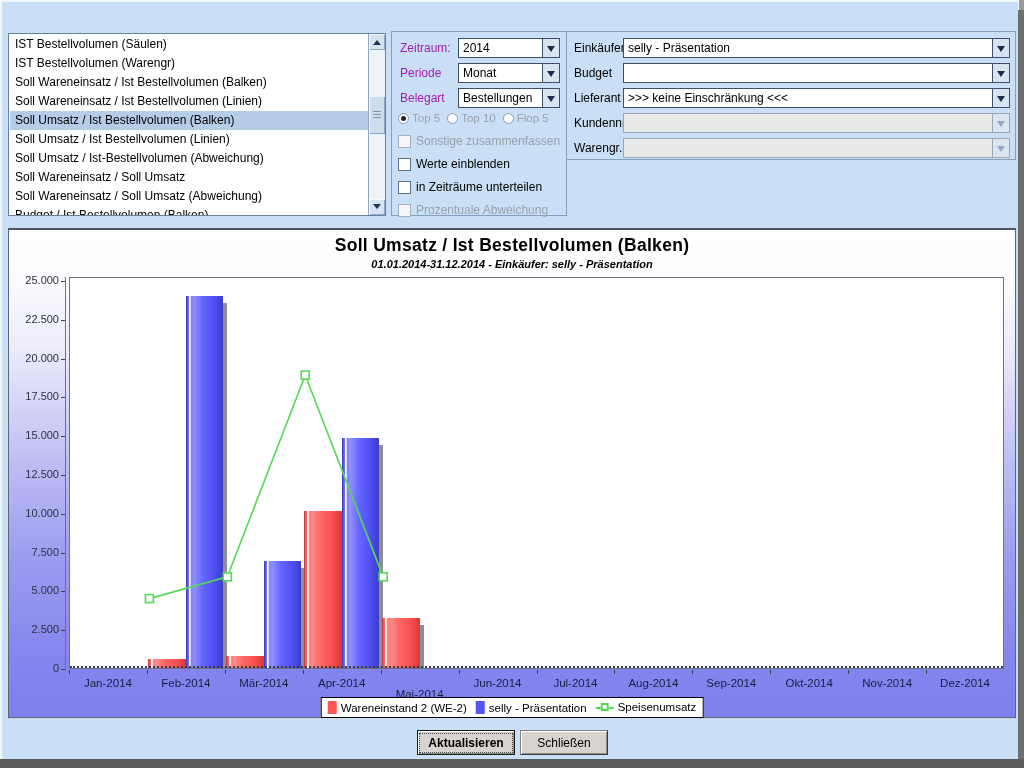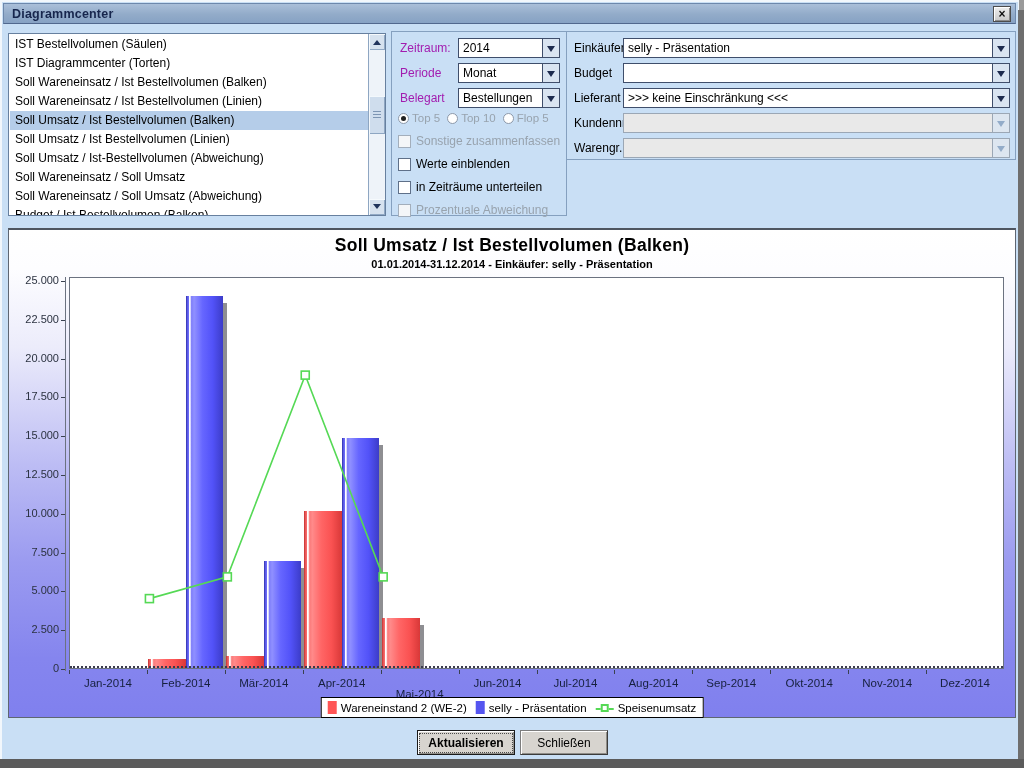--- a/index.html
+++ b/index.html
@@ -76,21 +76,21 @@
   .sel-label { position:absolute; left:7px; top:3px; color:#000; }
   .sel-combo { left:56px; right:5px; }
 
   
   .chart-panel { position:absolute; left:8px; top:228px; width:1008px; height:490px;
                  border:1px solid #5e6672; border-top:2px solid #4e5560;
                  background:linear-gradient(180deg,#ffffff 0%,#fdfdff 8%,#ececfb 24%,#bdbdf4 48%,#9b9bf0 68%,#8585ee 88%,#8080ee 100%); }
   .chart-title { position:absolute; top:5px; width:100%; text-align:center; font-weight:bold;
                  font-size:17.5px; color:#000; letter-spacing:.3px; }
   .chart-subtitle { position:absolute; top:28px; width:100%; text-align:center; font-weight:bold;
-                 font-size:11px; color:#000; }
+                 font-size:11px; color:#000;font-style:italic; }
   .plot { position:absolute; left:60px; top:47px; width:935px; height:392px; background:#fff;
           border:1px solid #6b7280; overflow:hidden; }
   .yaxis-line { position:absolute; left:56px; top:47px; width:1px; height:394px; background:#6b7280; }
   .ytick { position:absolute; width:46px; text-align:right; font-size:11px; color:#2b3240; }
   .ytickmark { position:absolute; width:4px; height:1px; background:#3a4150; left:52px; }
   .xtickmark { position:absolute; width:1px; height:4px; background:#3a4150; }
   .xlabel { position:absolute; width:78px; text-align:center; font-size:11.5px; color:#16203e; }
 
   .bar { position:absolute; bottom:0; }
   .bar.red { background:
@@ -102,21 +102,21 @@
       linear-gradient(90deg, rgba(48,48,168,.95) 0, rgba(128,128,255,0) 5%),
       linear-gradient(90deg, transparent 7%, #ffffff 9%, #ffffff 11%, transparent 15%),
       linear-gradient(90deg, #5a5af0 0%, #9090ff 22%, #6666ff 45%, #5252f8 72%, #3c3cc8 100%);
       box-shadow:5px 6px 0 -1px #8e8e92; }
   .zero-line { position:absolute; left:0; right:0; bottom:0; height:0;
                border-top:2px dotted #3a3a4e; z-index:6; }
   #line-svg { position:absolute; left:0; top:0; z-index:5; }
 
   .legend { position:absolute; left:50%; bottom:-1px; transform:translateX(-50%);
             background:#fff; border:1px solid #000; padding:3px 6px;
-            display:inline-flex; align-items:flex-end; gap:9px; white-space:nowrap; }
+            display:inline-flex; align-items:flex-start; gap:9px; white-space:nowrap; }
   .lg-item { display:flex; align-items:center; gap:4px; font-size:11.5px; color:#000; }
   .lg-swatch { width:9px; height:13px; display:inline-block; }
   .lg-line { position:relative; width:18px; height:11px; display:inline-block; }
   .lg-line .ln { position:absolute; left:0; right:0; top:5px; height:2px; }
   .lg-line .sq { position:absolute; left:5px; top:1px; width:8px; height:8px; background:#fff; border:2px solid; }
 
   
   .button-row { position:absolute; left:0; top:730px; width:1019px; }
   .btn { position:absolute; height:25px; background:#d7d4cf; color:#000; font-size:12px;
          font-family:"Liberation Sans","DejaVu Sans",sans-serif;
@@ -125,29 +125,25 @@
   .btn.default { border:1px solid #1a1a1a; font-weight:bold; }
   .btn.default .focus-rect { display:inline-block; border:1px dotted #4a4a4a; padding:2px 8px; }
   #btn-aktualisieren { left:417px; width:98px; }
   #btn-schliessen { left:520px; width:88px; }
 </style>
 </head>
 <body>
 
 <div class="window">
 
-  <div class="titlebar">
-    <span class="title">Diagrammcenter</span>
-    <button class="close-btn">×</button>
-  </div>
 
   <div class="listbox">
     <div class="list-items" id="list-items">
         <div class="list-item">IST Bestellvolumen (Säulen)</div>
-        <div class="list-item">IST Diagrammcenter (Torten)</div>
+        <div class="list-item">IST Bestellvolumen (Warengr)</div>
         <div class="list-item">Soll Wareneinsatz / Ist Bestellvolumen (Balken)</div>
         <div class="list-item">Soll Wareneinsatz / Ist Bestellvolumen (Linien)</div>
         <div class="list-item selected">Soll Umsatz / Ist Bestellvolumen (Balken)</div>
         <div class="list-item">Soll Umsatz / Ist Bestellvolumen (Linien)</div>
         <div class="list-item">Soll Umsatz / Ist-Bestellvolumen (Abweichung)</div>
         <div class="list-item">Soll Wareneinsatz / Soll Umsatz</div>
         <div class="list-item">Soll Wareneinsatz / Soll Umsatz (Abweichung)</div>
         <div class="list-item">Budget / Ist Bestellvolumen (Balken)</div>
       </div>
     <div class="vscroll">

